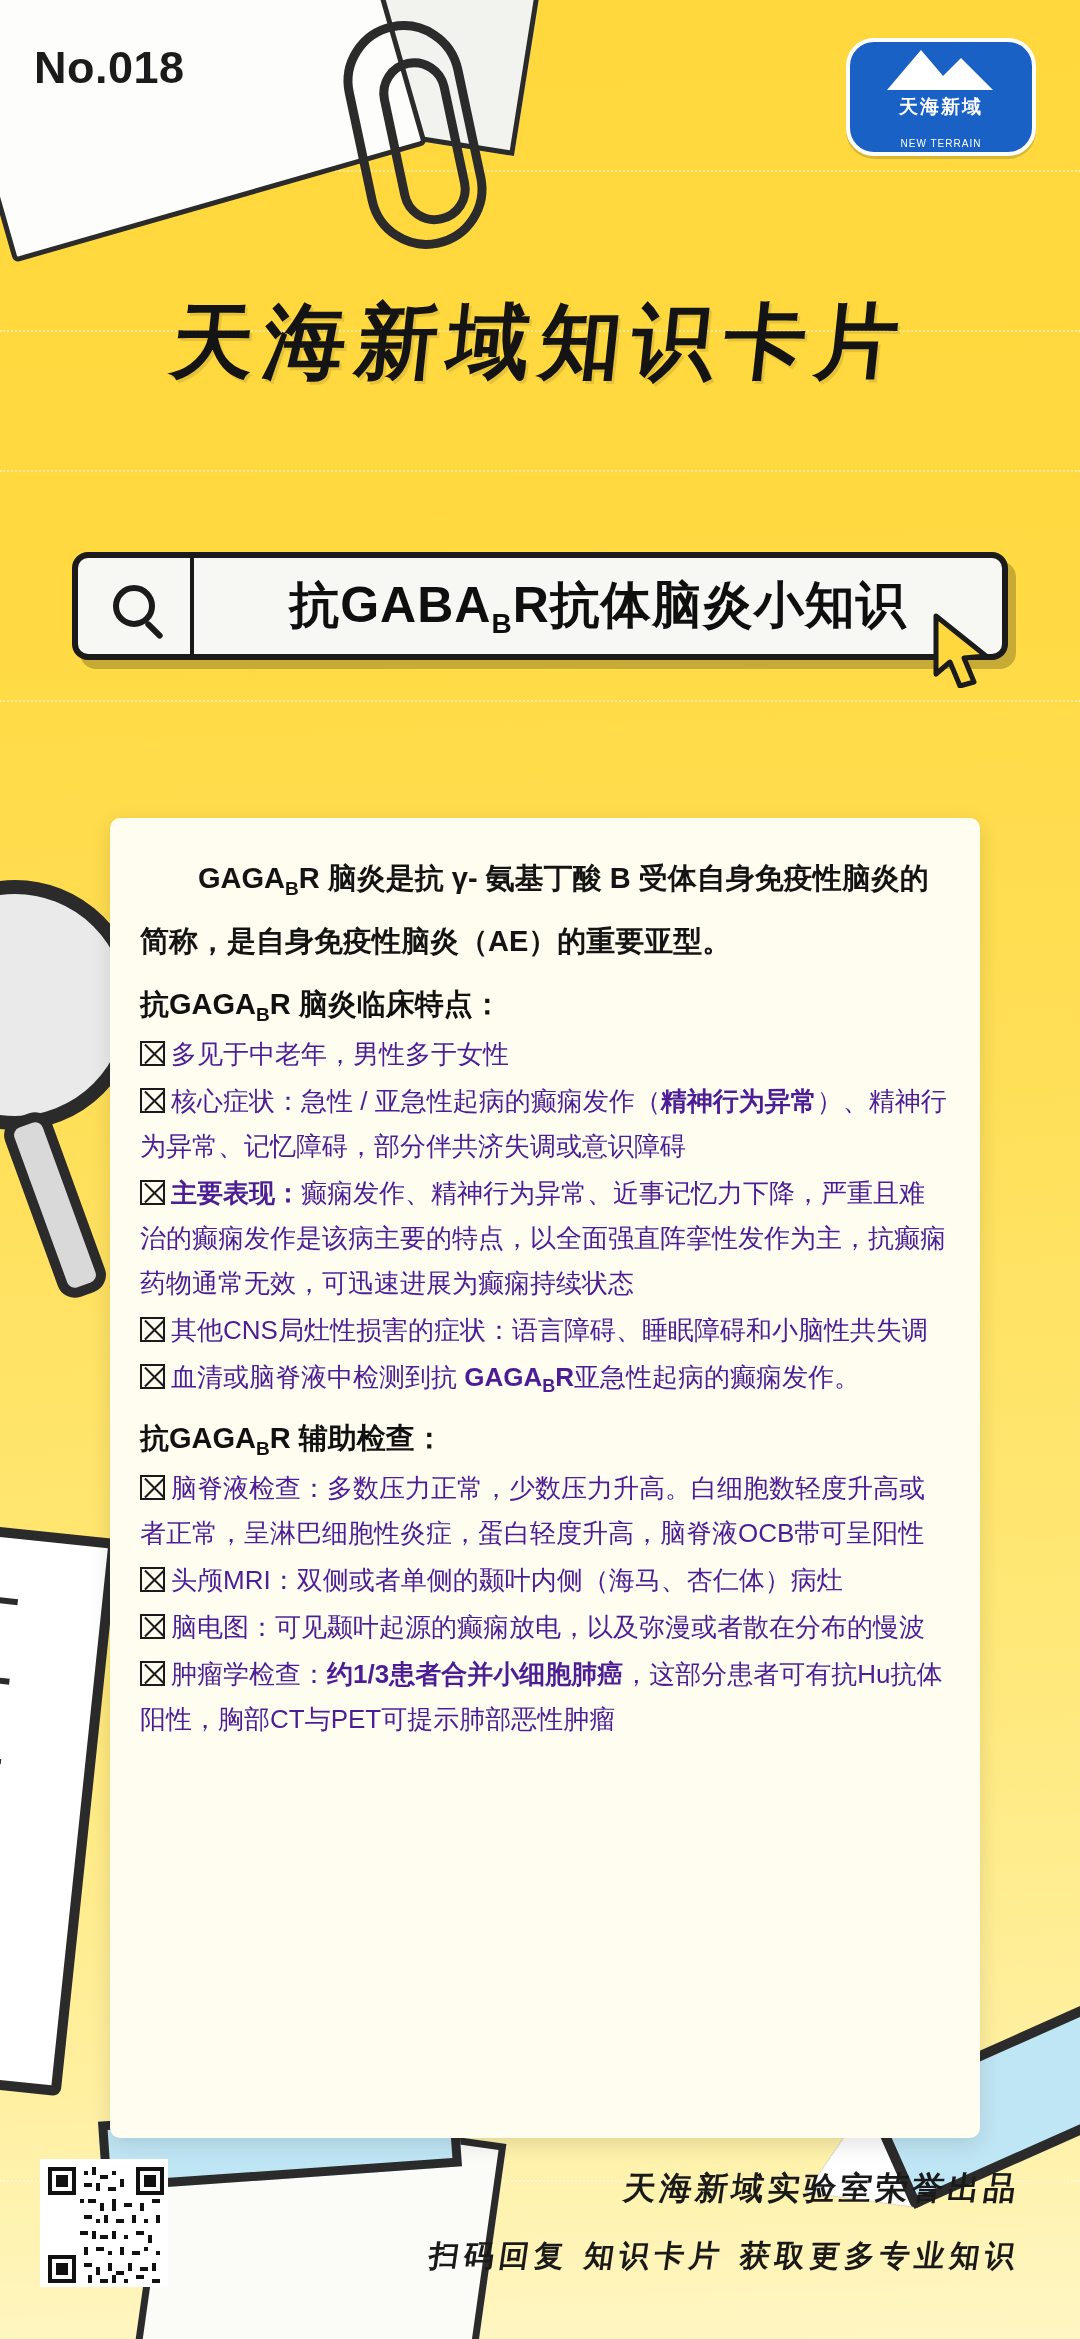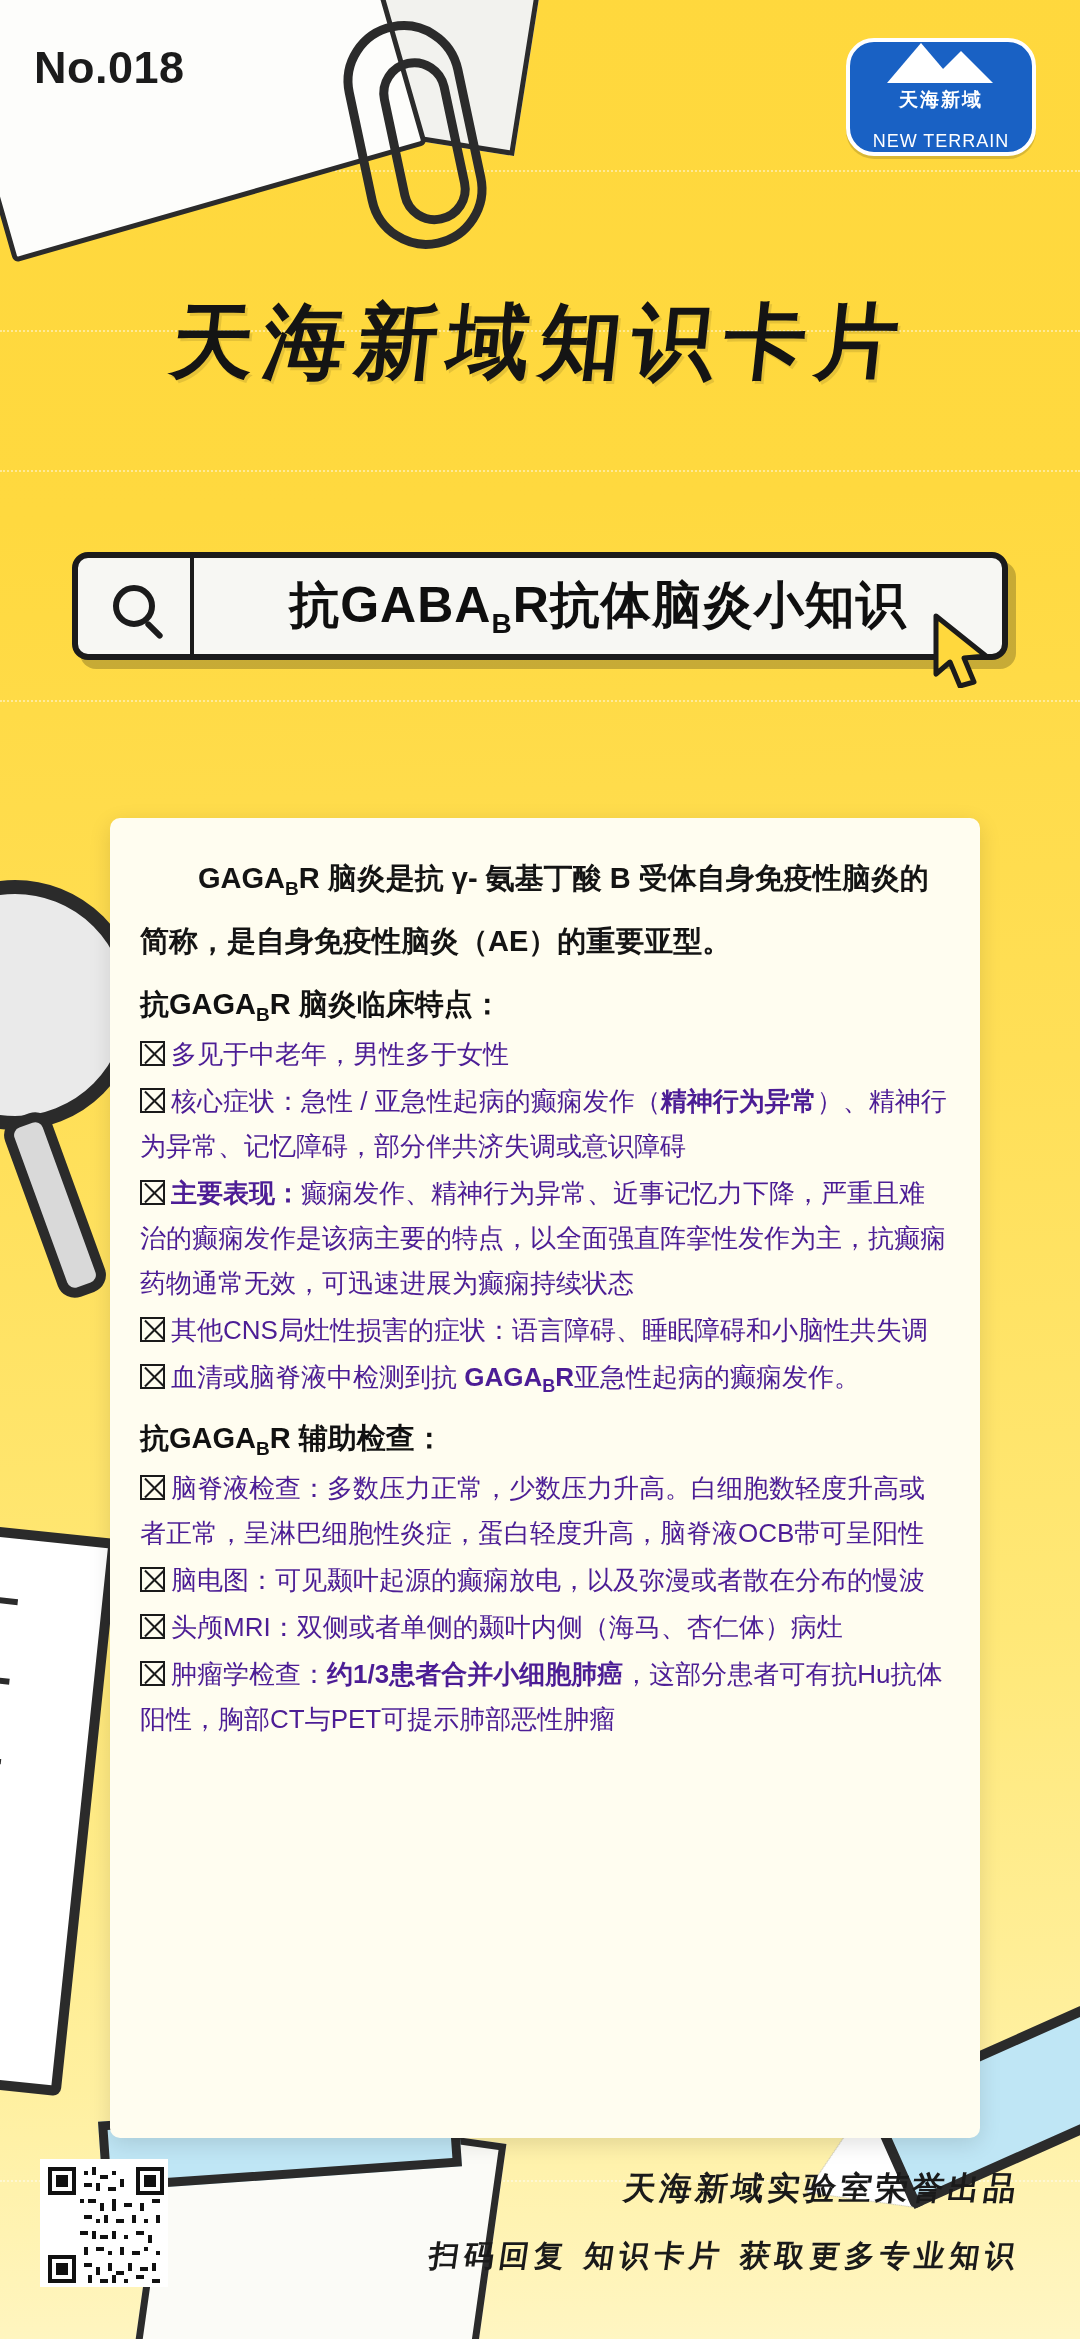--- a/index.html
+++ b/index.html
@@ -107,21 +107,21 @@
     content:""; position:absolute; left:6px; bottom:0;
     border-left:34px solid transparent; border-right:34px solid transparent;
     border-bottom:40px solid #ffffff;
   }
   .logo .mt:after{
     content:""; position:absolute; left:48px; bottom:0;
     border-left:32px solid transparent; border-right:32px solid transparent;
     border-bottom:32px solid #ffffff;
   }
   .logo .cn { font-size: 19px; letter-spacing: 2px; font-weight: 700; }
-  .logo .en { font-size: 18px; letter-spacing: 1px; margin-top: 18px; }
+  .logo .en { font-size: 10px; letter-spacing: 1px; margin-top: 18px; }
 
   .main-title {
     position: absolute; top: 288px; left: 0; width: 100%;
     text-align: center;
     font-family: "DejaVu Serif", serif;
     font-size: 82px; font-weight: 700; color: #141414;
     letter-spacing: 10px;
     transform: skewX(-6deg);
     text-shadow: 3px 3px 0 rgba(0,0,0,.10);
   }
@@ -301,24 +301,24 @@
     </div>
 
     <div class="sec-head">
       <span>抗GAGA</span><sub>B</sub><span>R 辅助检查：</span>
     </div>
 
     <div class="bullet">
       <span class="bx"></span><span>脑脊液检查：多数压力正常，少数压力升高。白细胞数轻度升高或者正常，呈淋巴细胞性炎症，蛋白轻度升高，脑脊液OCB带可呈阳性</span>
     </div>
     <div class="bullet">
+      <span class="bx"></span><span>头颅MRI：双侧或者单侧的颞叶内侧（海马、杏仁体）病灶</span>
+    </div>
+    <div class="bullet">
       <span class="bx"></span><span>脑电图：可见颞叶起源的癫痫放电，以及弥漫或者散在分布的慢波</span>
-    </div>
-    <div class="bullet">
-      <span class="bx"></span><span>头颅MRI：双侧或者单侧的颞叶内侧（海马、杏仁体）病灶</span>
     </div>
     <div class="bullet">
       <span class="bx"></span><span>肿瘤学检查：</span><b>约1/3患者合并小细胞肺癌</b><span>，这部分患者可有抗Hu抗体阳性，胸部CT与PET可提示肺部恶性肿瘤</span>
     </div>
 
   </div>
 
   <div class="qr">
     <svg width="116" height="116" viewBox="0 0 29 29" shape-rendering="crispEdges">
       <rect width="29" height="29" fill="#ffffff"></rect>

